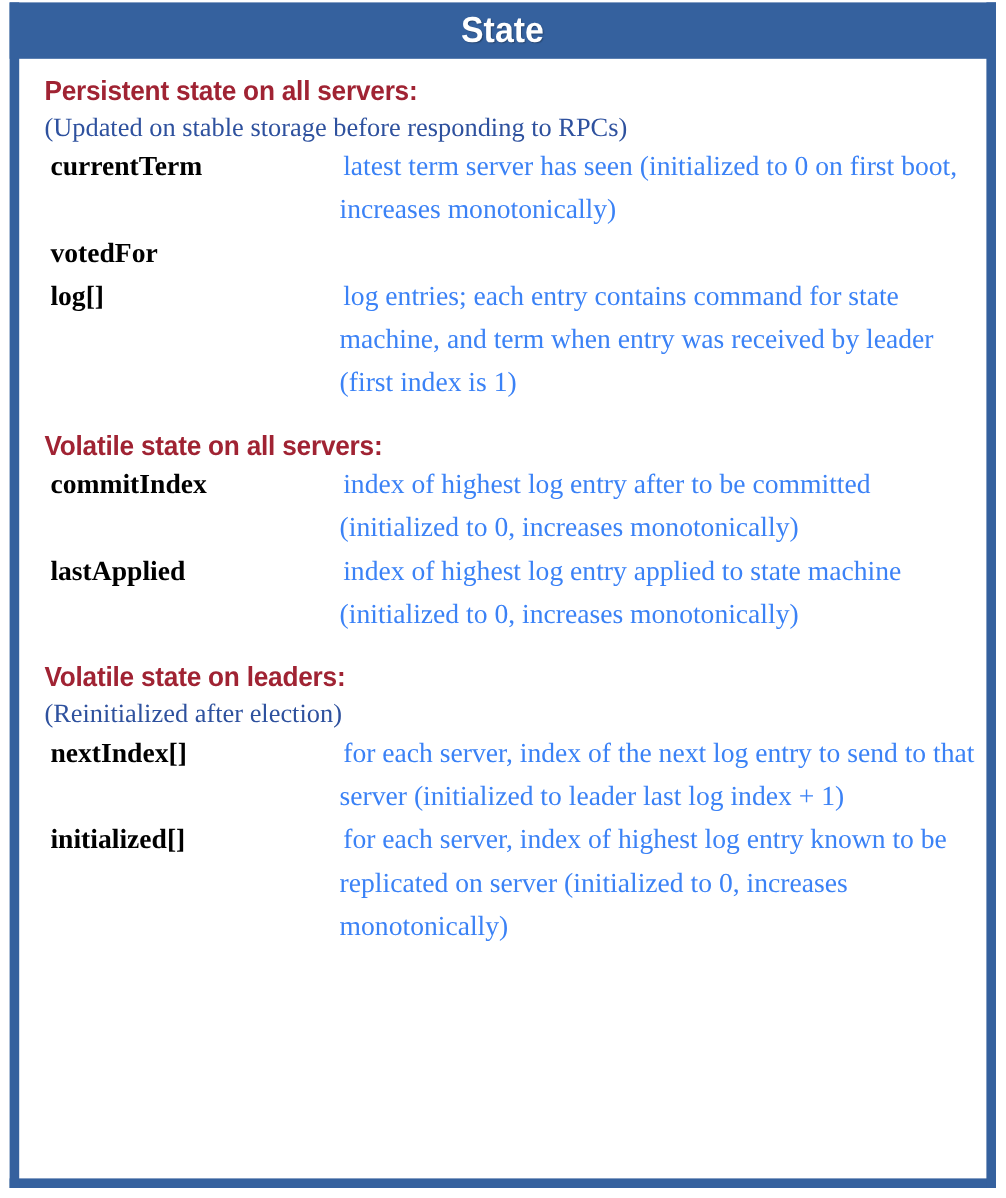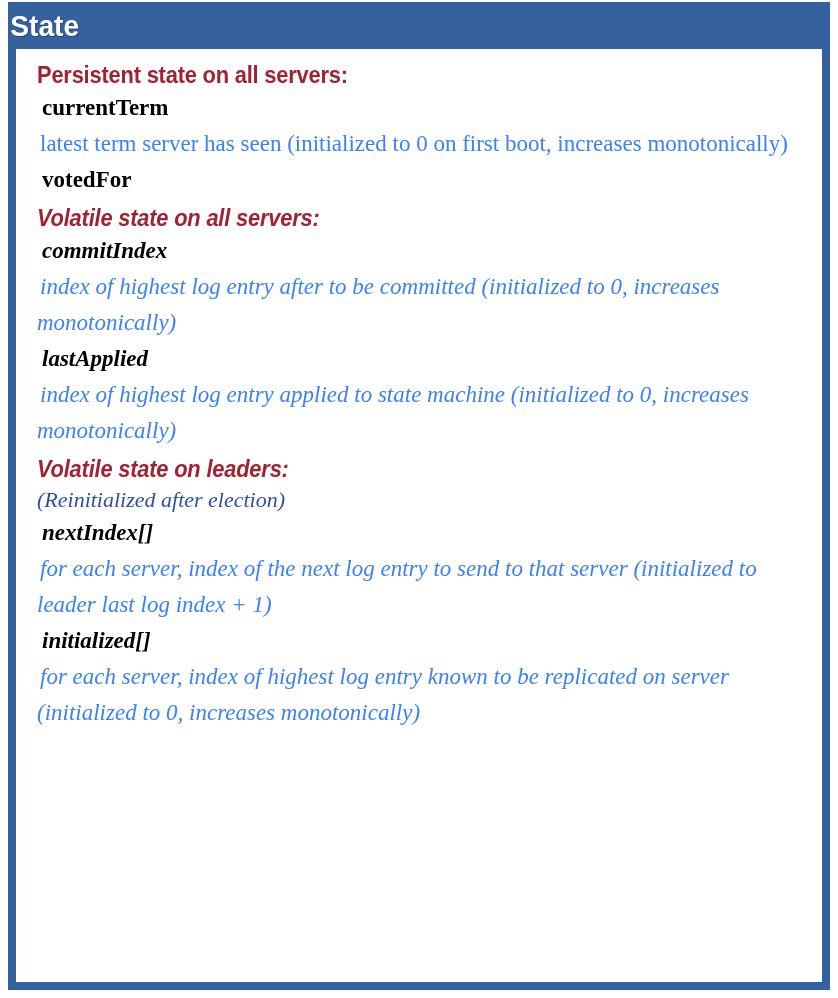--- a/index.html
+++ b/index.html
@@ -30,20 +30,21 @@
     flex-direction: column;
   }
 
   
   #title-bar {
     flex: 0 0 auto;
     height: 47px;
     background: #35619E;
     display: flex;
     align-items: center;
+    justify-content: center;
     margin: 0 -8px;
   }
   #title-text {
     color: #ffffff;
     font-family: "Liberation Sans", "DejaVu Sans", sans-serif;
     font-weight: bold;
     font-size: 30px;
     line-height: 1;
     letter-spacing: 0px;
     text-shadow: 1px 1px 1px rgba(0,0,0,0.30);
@@ -55,22 +56,21 @@
     flex: 1 1 auto;
     padding: 11px 0 0 0;
     position: relative;
     overflow: hidden;
   }
 
   .section {
     padding: 0 4px 0 21px;
   }
   .section + .section {
-    margin-top: 5px;
-    font-style: italic;
+    margin-top: 19px;
   }
 
   .section-heading {
     font-family: "Liberation Sans", "DejaVu Sans", sans-serif;
     font-weight: bold;
     font-size: 23px;
     line-height: 30px;
     color: #A02333;
     letter-spacing: -0.2px;
     transform: scaleX(0.95);
@@ -86,21 +86,20 @@
     white-space: nowrap;
   }
 
   .entry-list {
     margin-top: 0px;
   }
 
   .entry {
     display: flex;
     align-items: flex-start;
-    flex-direction: column;
   }
 
   .entry-name {
     flex: 0 0 auto;
     width: 246px;
     box-sizing: border-box;
     padding-left: 5px;
     font-family: "Liberation Serif", "DejaVu Serif", serif;
     font-weight: bold;
     font-size: 23px;
@@ -124,27 +123,32 @@
 <div id="figure-card">
 
   <div id="title-bar">
     <span id="title-text">State</span>
   </div>
 
   <div id="card-body">
 
   <div class="section">
         <div class="section-heading">Persistent state on all servers:</div>
+        <div class="section-note">(Updated on stable storage before responding to RPCs)</div>
         <div class="entry-list">
           <div class="entry">
             <div class="entry-name">currentTerm</div>
             <div class="entry-desc">latest term server has seen (initialized to 0 on first boot, increases monotonically)</div>
           </div>
           <div class="entry">
             <div class="entry-name">votedFor</div>
+          </div>
+          <div class="entry">
+            <div class="entry-name">log[]</div>
+            <div class="entry-desc">log entries; each entry contains command for state machine, and term when entry was received by leader (first index is 1)</div>
           </div>
         </div>
       </div>
       <div class="section">
         <div class="section-heading">Volatile state on all servers:</div>
         <div class="entry-list">
           <div class="entry">
             <div class="entry-name">commitIndex</div>
             <div class="entry-desc">index of highest log entry after to be committed (initialized to 0, increases monotonically)</div>
           </div>

